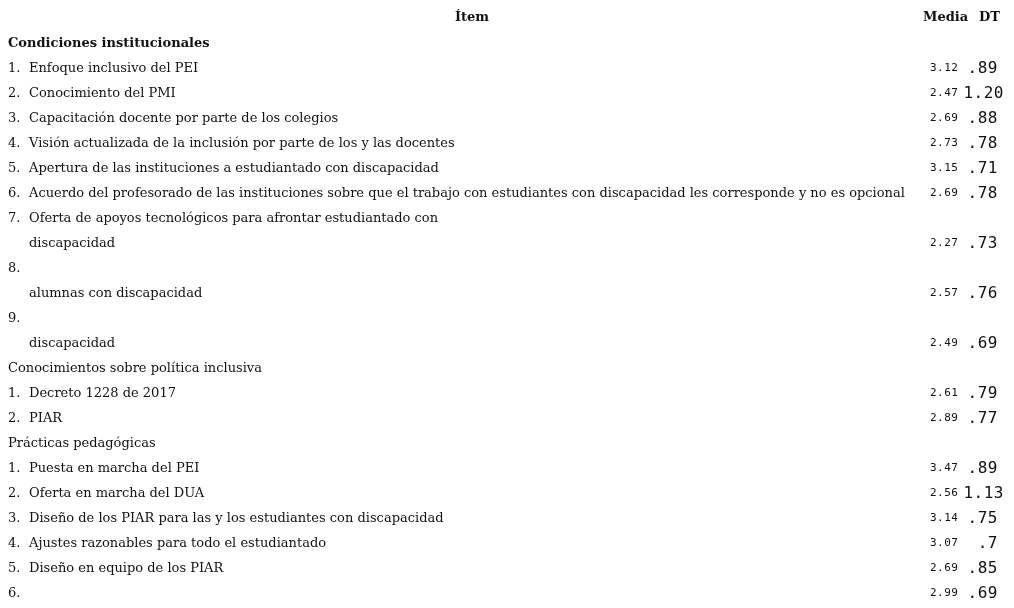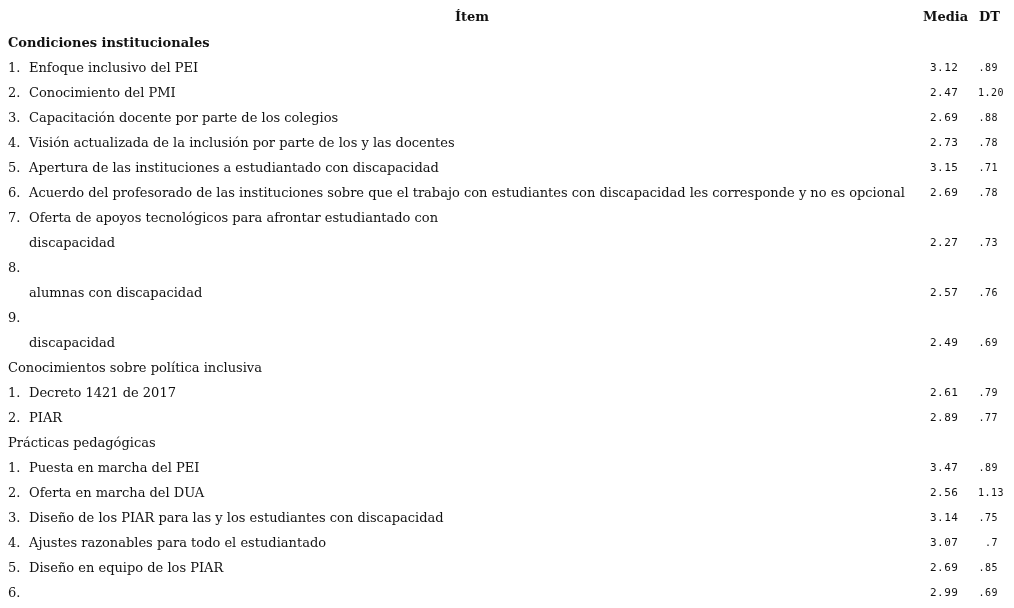--- a/index.html
+++ b/index.html
@@ -68,21 +68,21 @@
       position: absolute;
       left: 930px;
       font-family: "DejaVu Sans Mono", "Liberation Mono", monospace;
       font-size: 11px;
       letter-spacing: 0.5px;
     }
     .dt {
       position: absolute;
       right: 10px;
       font-family: "DejaVu Sans Mono", "Liberation Mono", monospace;
-      font-size: 10px;
+      font-size: 16px;
       letter-spacing: 0.5px;
       text-align: right;
     }
     .dt.left-dot {
       right: 16px;
     }
   </style>
 </head>
 <body>
 
@@ -155,21 +155,21 @@
       <div class="row">
         <span class="label">discapacidad</span>
         <span class="media">2.49</span>
         <span class="dt left-dot">.69</span>
       </div>
       <div class="row">
         <span class="section-title">Conocimientos sobre política inclusiva</span>
       </div>
       <div class="row">
         <span class="num">1.</span>
-        <span class="label">Decreto 1421 de 2017</span>
+        <span class="label">Decreto 1228 de 2017</span>
         <span class="media">2.61</span>
         <span class="dt left-dot">.79</span>
       </div>
       <div class="row">
         <span class="num">2.</span>
         <span class="label">PIAR</span>
         <span class="media">2.89</span>
         <span class="dt left-dot">.77</span>
       </div>
       <div class="row">

